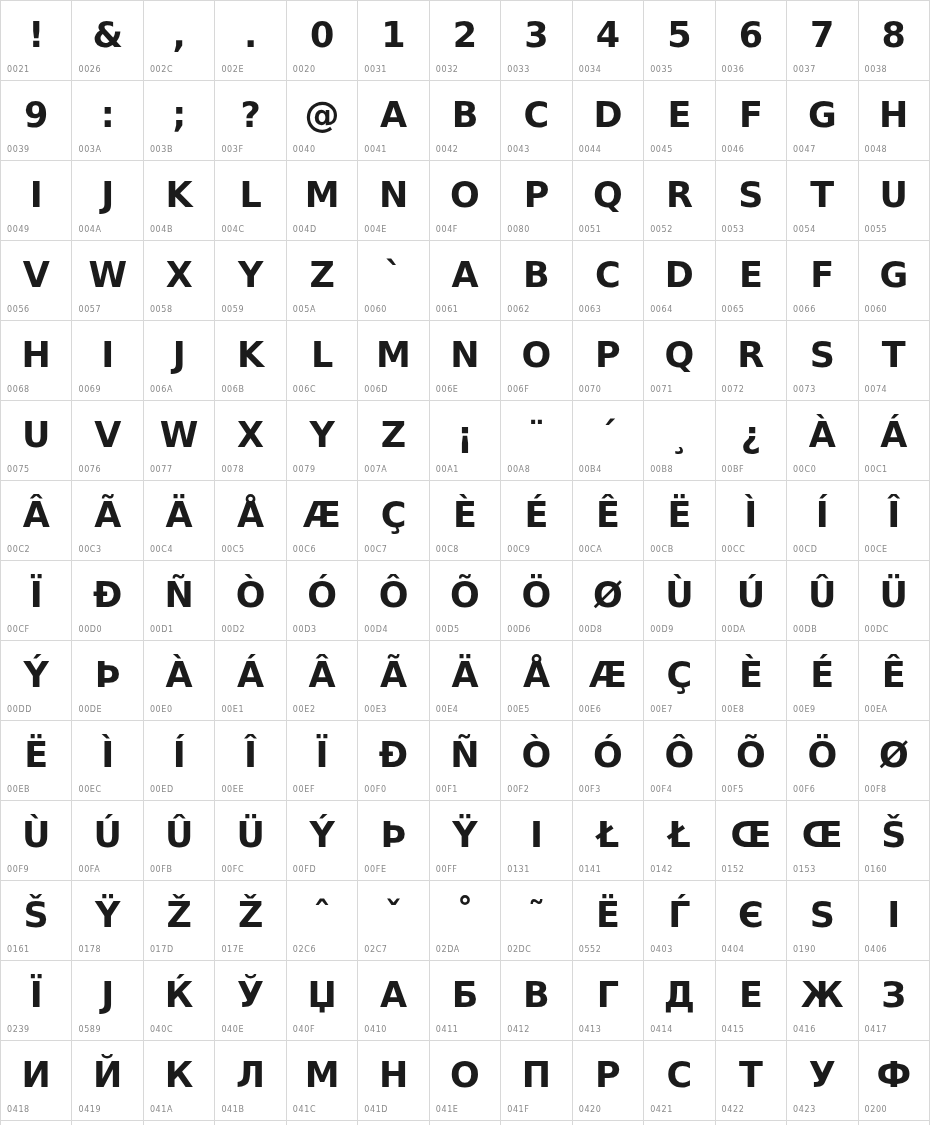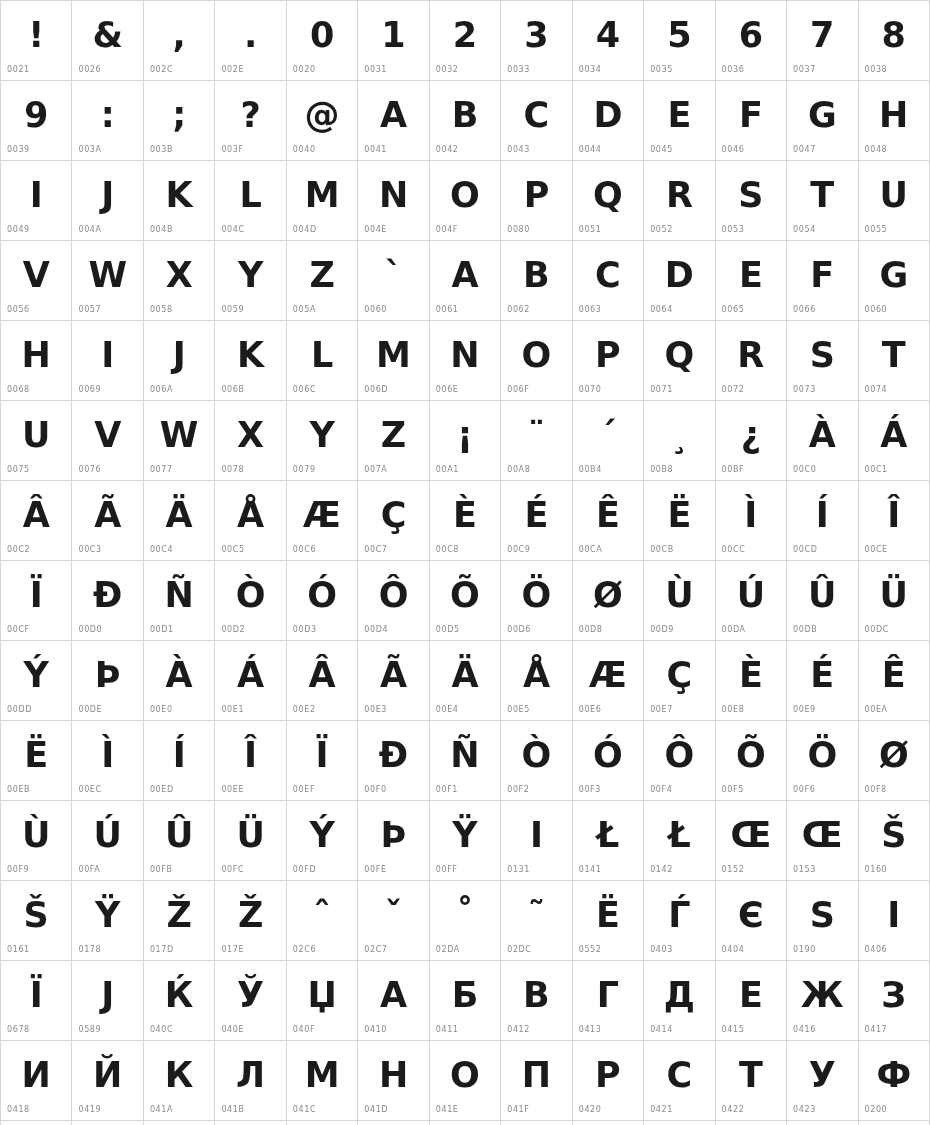--- a/index.html
+++ b/index.html
@@ -675,21 +675,21 @@
     <div class="cell">
       <span class="glyph">Ѕ</span>
       <span class="code">0190</span>
     </div>
     <div class="cell">
       <span class="glyph">І</span>
       <span class="code">0406</span>
     </div>
     <div class="cell">
       <span class="glyph">Ї</span>
-      <span class="code">0678</span>
+      <span class="code">0239</span>
     </div>
     <div class="cell">
       <span class="glyph">Ј</span>
       <span class="code">0589</span>
     </div>
     <div class="cell">
       <span class="glyph">Ќ</span>
       <span class="code">040C</span>
     </div>
     <div class="cell">

